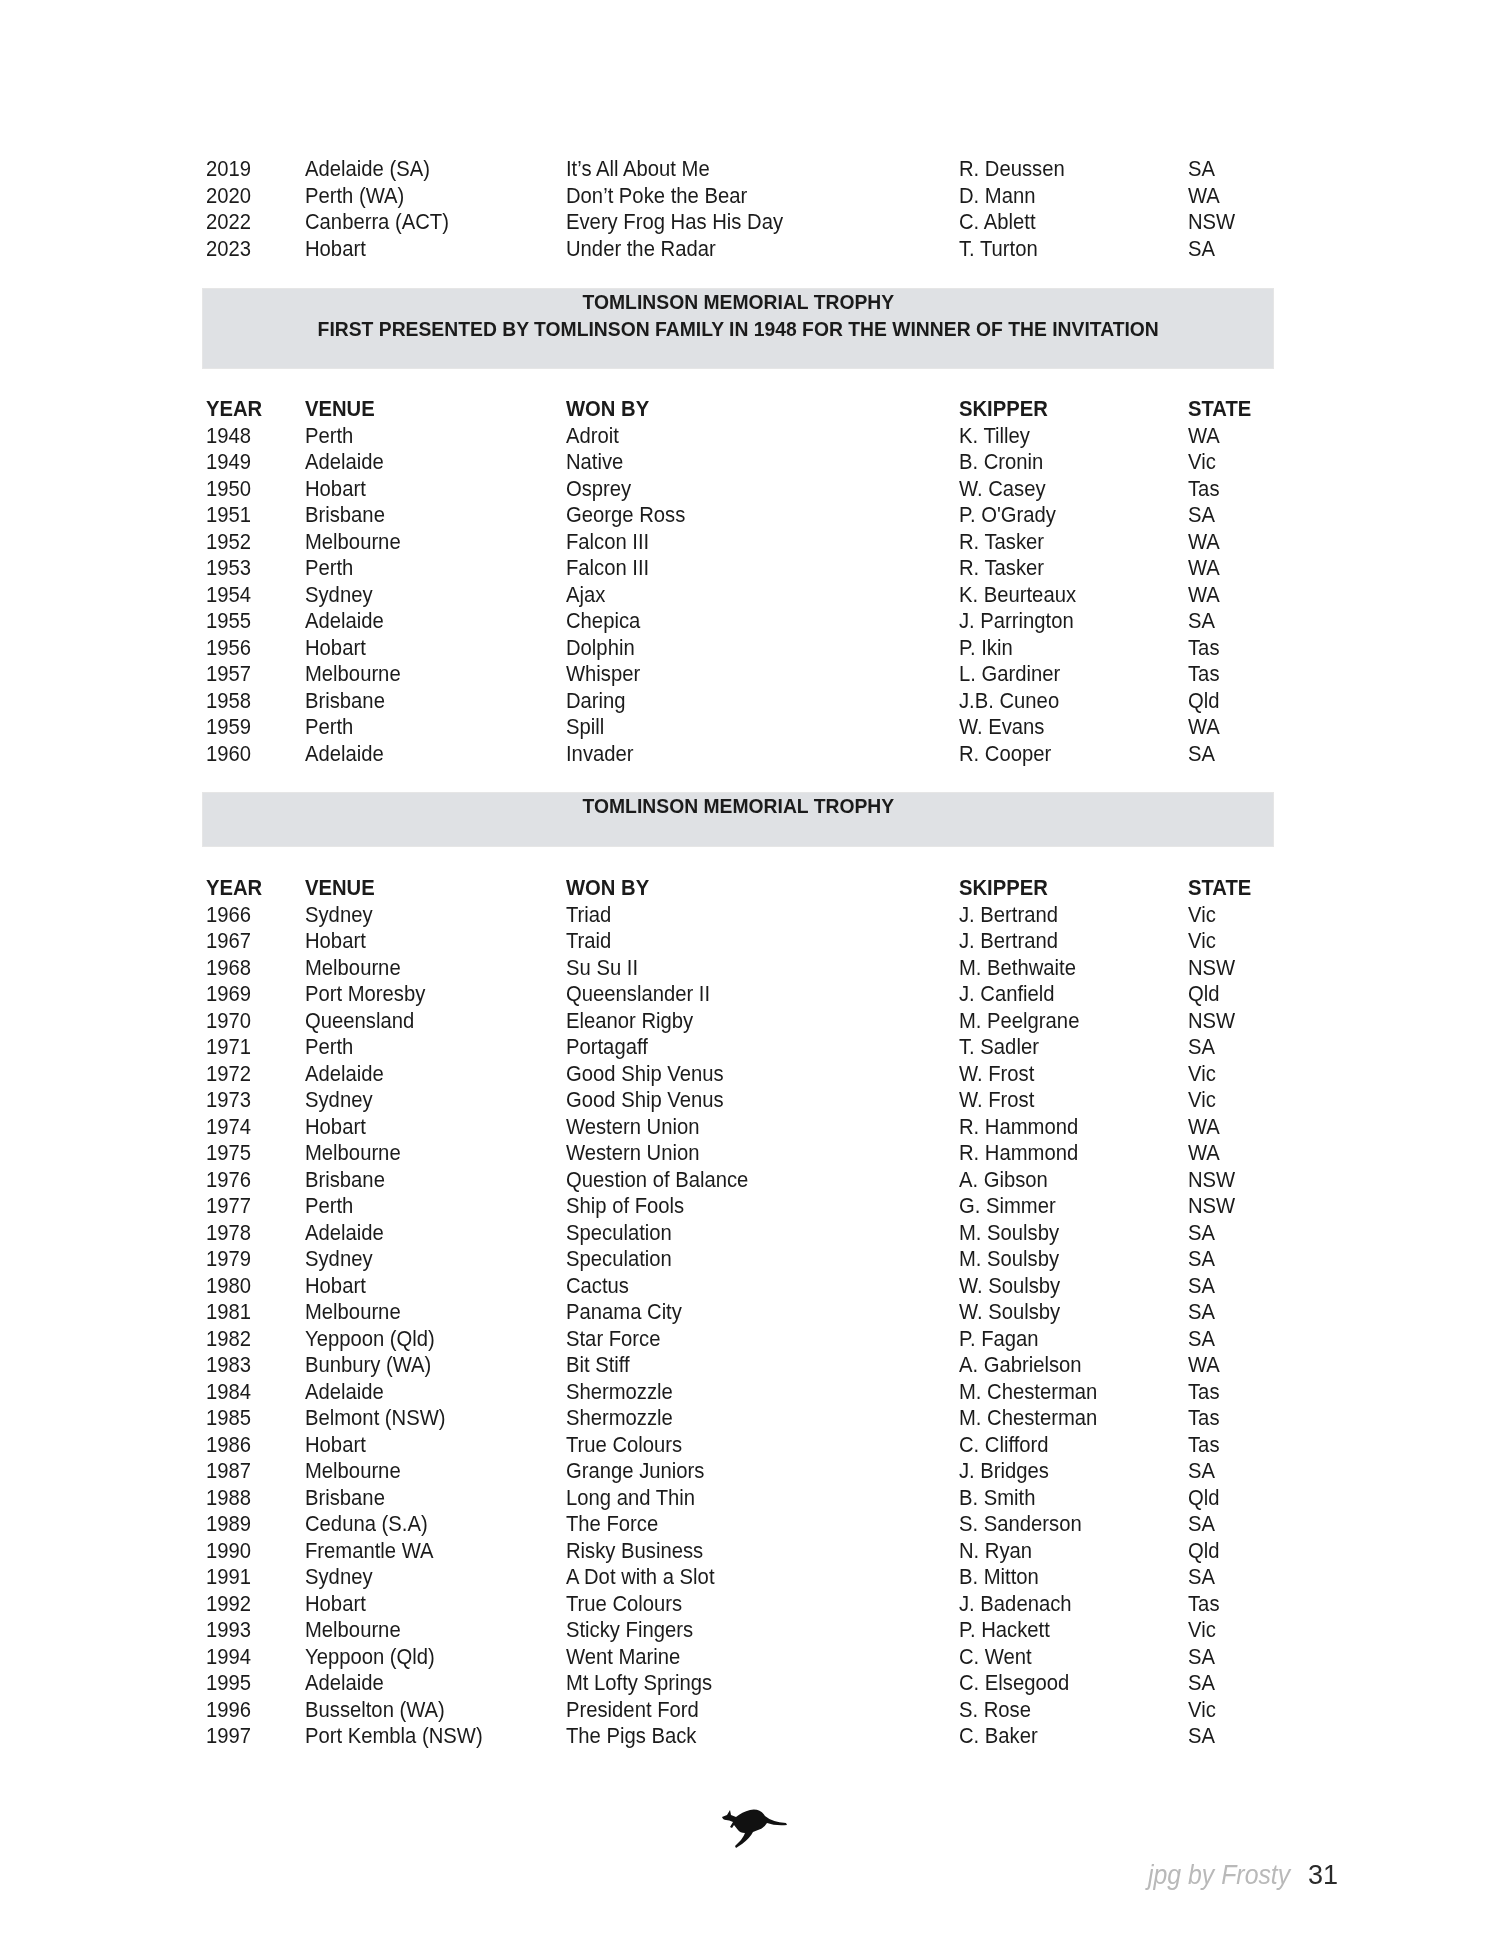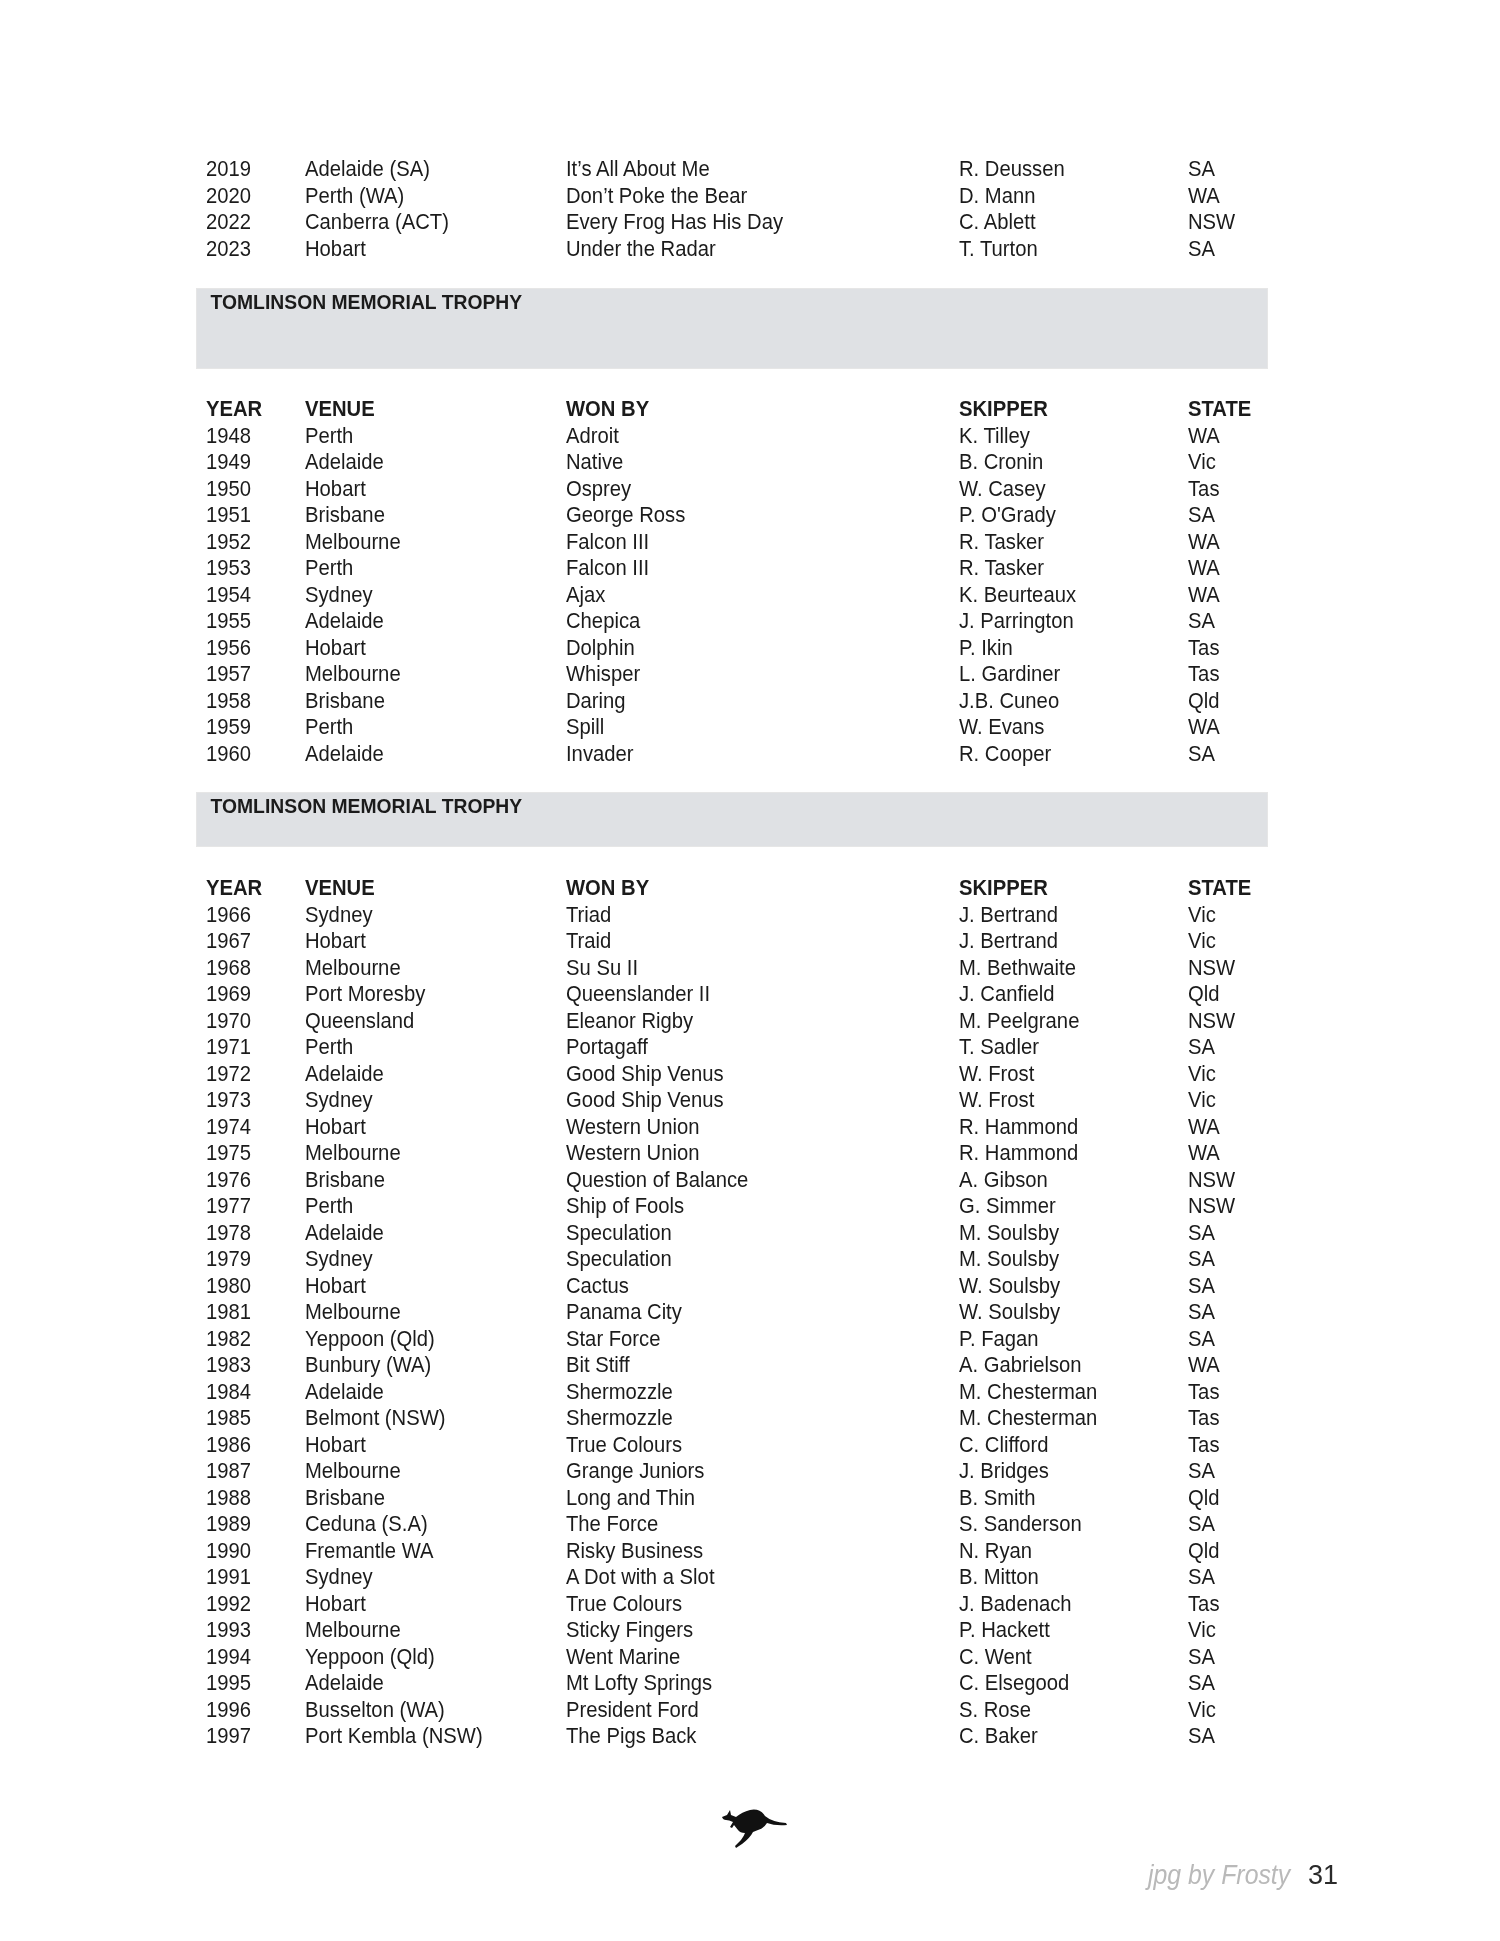--- a/index.html
+++ b/index.html
@@ -10,22 +10,22 @@
   .tbl { position: absolute; left: 206px; width: 1080px; }
   .row { position: relative; height: 26.5px; font-size: 22px; line-height: 26.5px; white-space: nowrap; }
   .row span { position: absolute; top: 0; display: inline-block; transform-origin: left center; transform: scaleX(0.92); }
   .row .c-year  { left: 0px; }
   .row .c-venue { left: 99px; }
   .row .c-won   { left: 360px; }
   .row .c-skip  { left: 753px; }
   .row .c-state { left: 982px; }
   .row.head span { font-weight: bold; }
 
-  .banner { position: absolute; left: 196px; width: 1070px; background: #dfe1e4;
-            border: 1px solid #e6e6e6; font-weight: bold;
+  .banner { position: absolute; left: 202px; width: 1070px; background: #dfe1e4;
+            border: 1px solid #e6e6e6; text-align: center; font-weight: bold;
             font-size: 21px; line-height: 26.5px; color: #1b1b1b; }
   .banner div { display: block; }
   .banner .inner { display: inline-block; transform: scaleX(0.92); transform-origin: center center; }
 
   #t1 { top: 156px; }
   #banner1 { top: 288px; height: 79px; padding-top: 0; }
   #t2 { top: 396px; }
   #banner2 { top: 792px; height: 53px; }
   #t3 { top: 875px; }
 
@@ -65,20 +65,21 @@
         <span class="c-year">2023</span>
         <span class="c-venue">Hobart</span>
         <span class="c-won">Under the Radar</span>
         <span class="c-skip">T. Turton</span>
         <span class="c-state">SA</span>
       </div>
     </div>
 
   <div class="banner" id="banner1">
     <div><span class="inner">TOMLINSON MEMORIAL TROPHY</span></div>
+    <div><span class="inner">FIRST PRESENTED BY TOMLINSON FAMILY IN 1948 FOR THE WINNER OF THE INVITATION</span></div>
   </div>
 
   <div class="tbl" id="t2">
       <div class="row head">
         <span class="c-year">YEAR</span>
         <span class="c-venue">VENUE</span>
         <span class="c-won">WON BY</span>
         <span class="c-skip">SKIPPER</span>
         <span class="c-state">STATE</span>
       </div>

